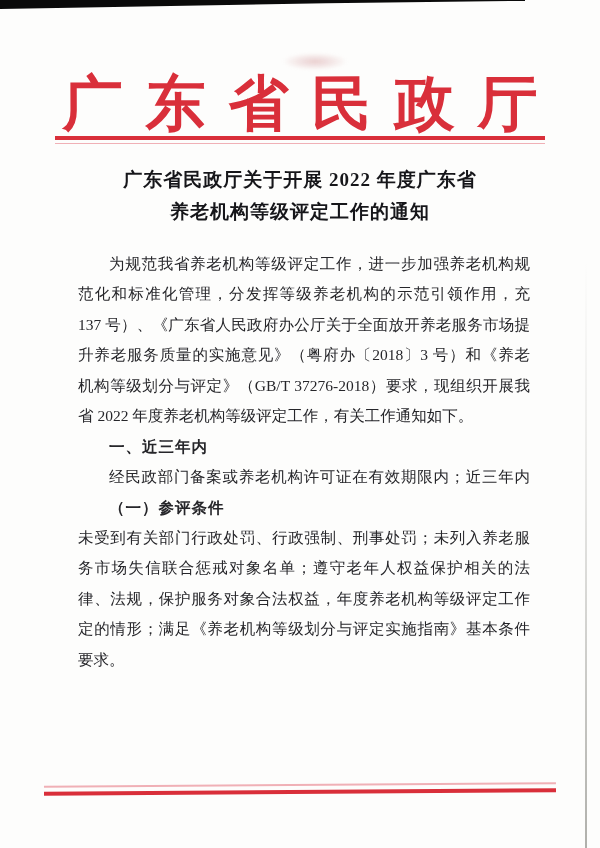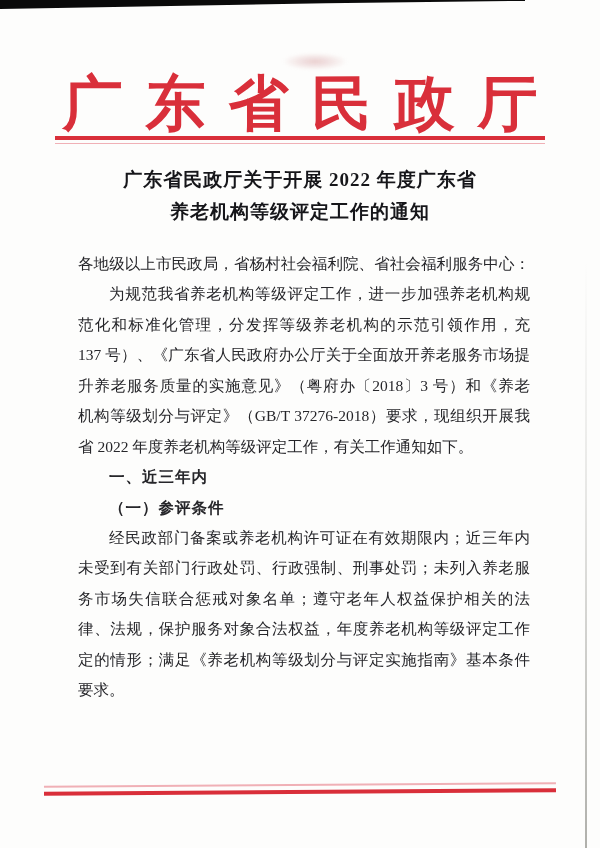--- a/index.html
+++ b/index.html
@@ -91,30 +91,29 @@
 <div class="agency">广东省民政厅</div>
 <div class="rule-main hdr-rule-main"></div>
 <div class="rule-light hdr-rule-light"></div>
 
 <div class="doc-title">
   <div>广东省民政厅关于开展 2022 年度广东省</div>
   <div>养老机构等级评定工作的通知</div>
 </div>
 
 <div class="doc-body">
-    <div class="line fill">各地级以上市民政局，省杨村社会福利院、省社会福利服务中心：</div>
     <div class="line first-fill">为规范我省养老机构等级评定工作，进一步加强养老机构规</div>
     <div class="line fill">范化和标准化管理，分发挥等级养老机构的示范引领作用，充</div>
     <div class="line fill">137 号）、《广东省人民政府办公厅关于全面放开养老服务市场提</div>
     <div class="line fill">升养老服务质量的实施意见》（粤府办〔2018〕3 号）和《养老</div>
     <div class="line fill">机构等级划分与评定》（GB/T 37276-2018）要求，现组织开展我</div>
     <div class="line end">省 2022 年度养老机构等级评定工作，有关工作通知如下。</div>
     <div class="line h1">一、近三年内</div>
+    <div class="line first-fill">经民政部门备案或养老机构许可证在有效期限内；近三年内</div>
     <div class="line h2">（一）参评条件</div>
-    <div class="line first-fill">经民政部门备案或养老机构许可证在有效期限内；近三年内</div>
     <div class="line fill">未受到有关部门行政处罚、行政强制、刑事处罚；未列入养老服</div>
     <div class="line fill">务市场失信联合惩戒对象名单；遵守老年人权益保护相关的法</div>
     <div class="line fill">律、法规，保护服务对象合法权益，年度养老机构等级评定工作</div>
     <div class="line fill">定的情形；满足《养老机构等级划分与评定实施指南》基本条件</div>
     <div class="line end">要求。</div>
   </div>
 
 <div class="footer-rules">
   <div class="ftr-light"></div>
   <div class="ftr-main"></div>

